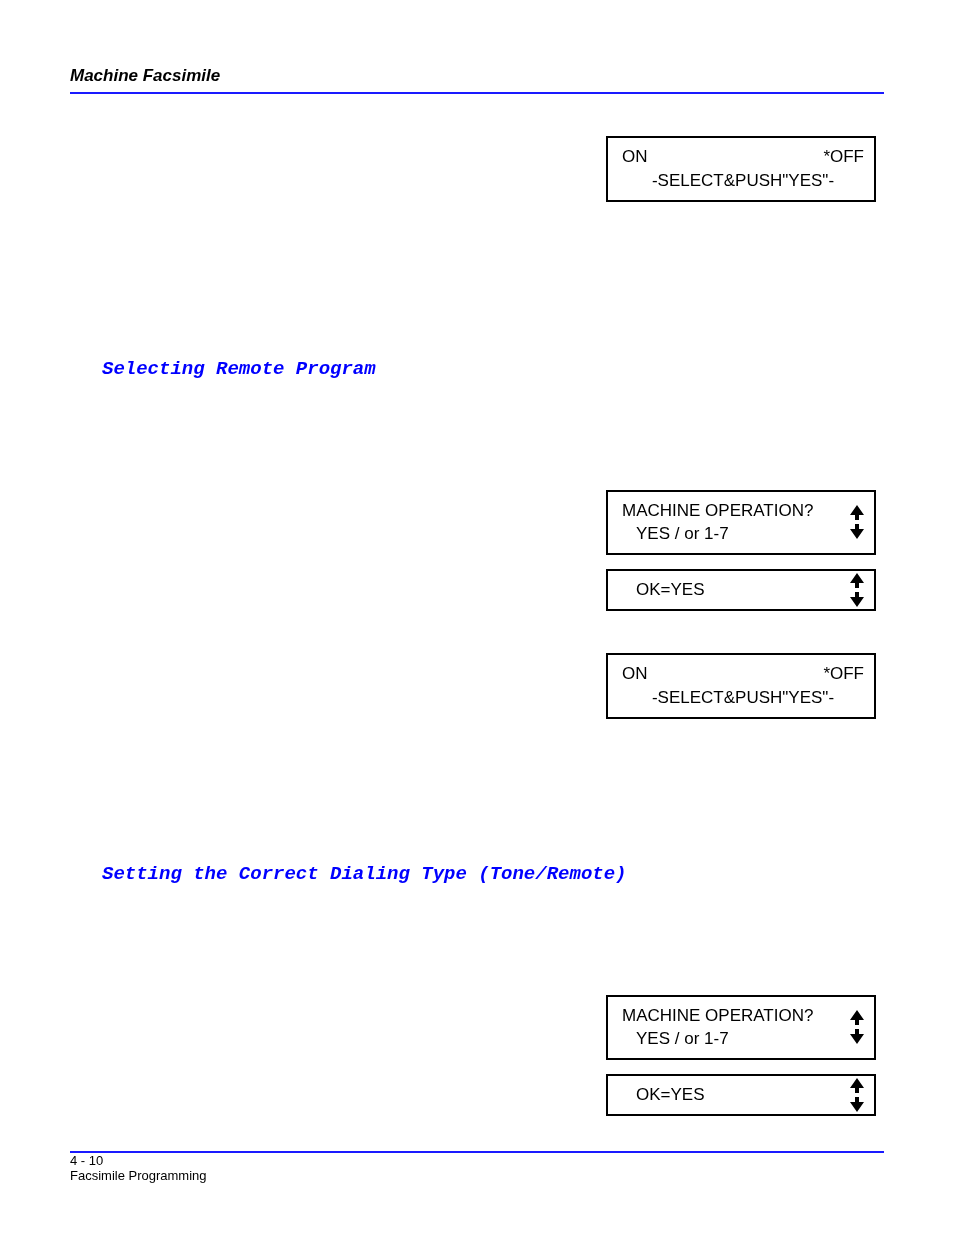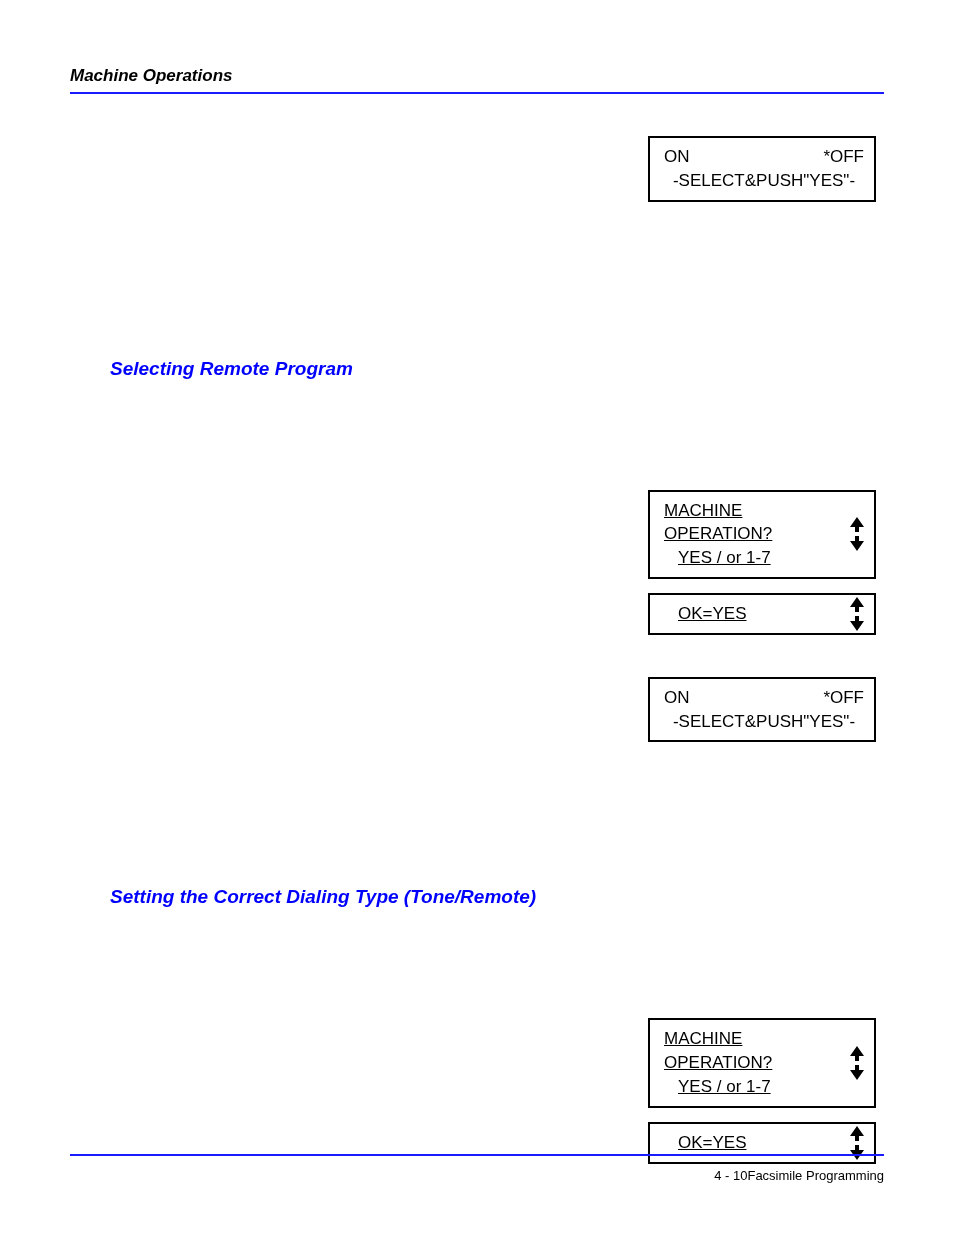--- a/index.html
+++ b/index.html
@@ -15,21 +15,21 @@
     font-style: italic;
     font-weight: bold;
     font-size: 17px;
     color: #000;
     padding-bottom: 6px;
     border-bottom: 2px solid #1a1aff;
     margin-bottom: 42px;
   }
   .display-box {
     border: 2px solid #000;
-    width: 228px;
+    width: 270px;
     margin-left: auto;
     margin-right: 8px;
     padding: 7px 10px 7px 14px;
     font-family: Arial, Helvetica, sans-serif;
     font-size: 17px;
     line-height: 1.4;
     position: relative;
     margin-bottom: 14px;
   }
   .display-row1 { display: flex; justify-content: space-between; }
@@ -43,48 +43,49 @@
     display: flex;
     flex-direction: column;
     align-items: center;
     gap: 0px;
   }
   .section-heading {
     color: #0000ff;
     font-weight: bold;
     font-style: italic;
     font-size: 19px;
-    margin-left: 40px;
+    margin-left: 32px;
     margin-bottom: 18px;
+    font-family: Liberation Mono, monospace;
   }
   .spacer-240 { height: 142px; }
   .spacer-130 { height: 130px; }
   .spacer-100 { height: 92px; }
   .footer {
     position: absolute;
     left: 70px;
     right: 70px;
     bottom: 52px;
     border-top: 2px solid #1a1aff;
-    padding-top: 12px;
+    padding-top: 0;
     display: flex;
     justify-content: flex-end;
     font-size: 13px;
+    flex-direction: column;
   }
   .arrow-svg { display: block; }
   .display-with-arrows .text-col {
     padding-right: 26px;
-    text-decoration: underline;
   }
 </style>
 </head>
 <body>
 
 <div class="header">
-  <span>Machine Operations</span>
+  <span>Machine Facsimile</span>
 </div>
 
 <div class="display-box">
   <div class="display-row1">
     <span>ON</span>
     <span>*OFF</span>
   </div>
   <div class="display-row2-center">-SELECT&amp;PUSH"YES"-</div>
 </div>
 

